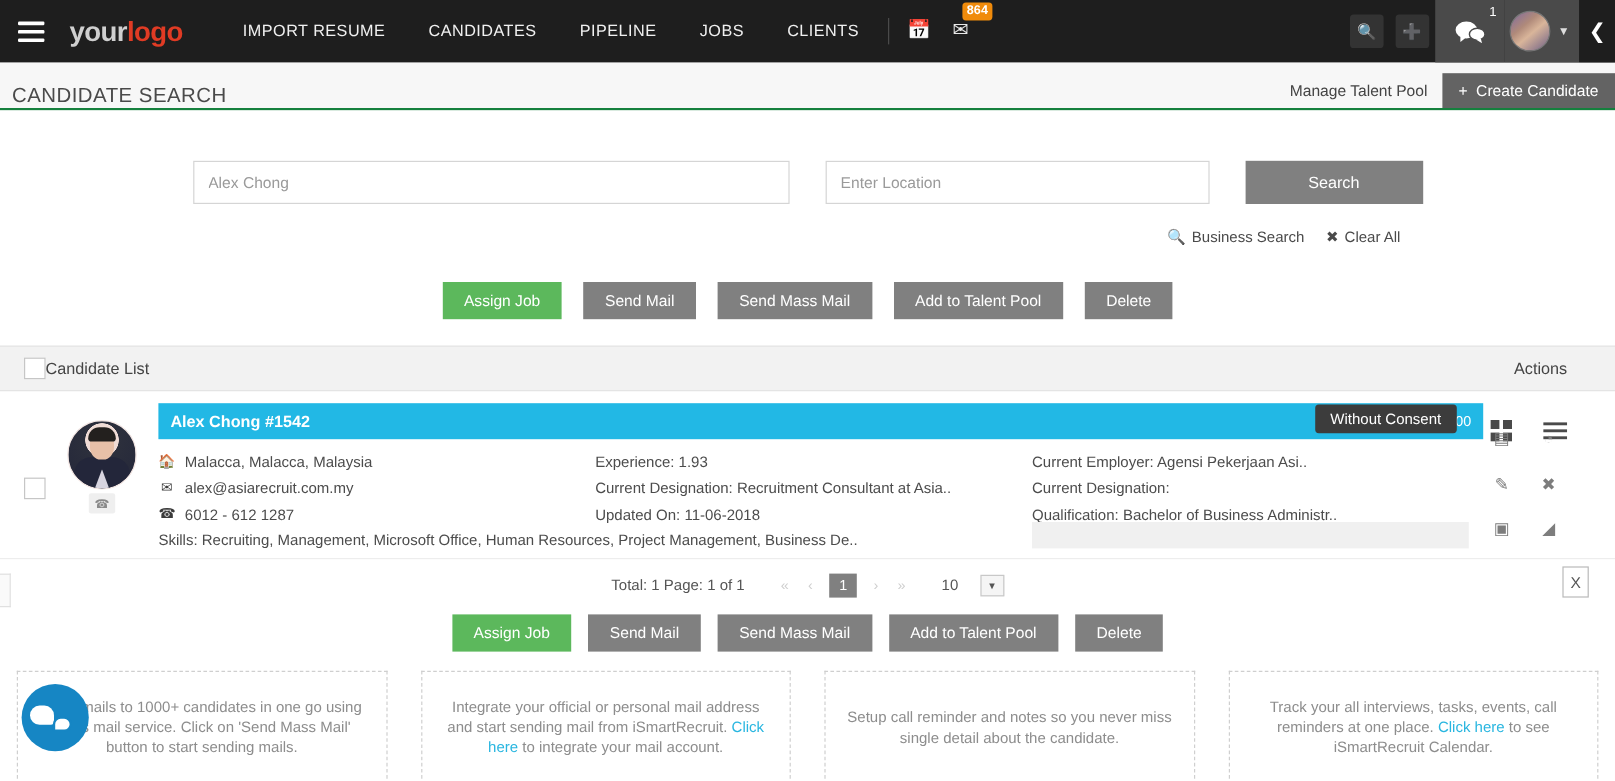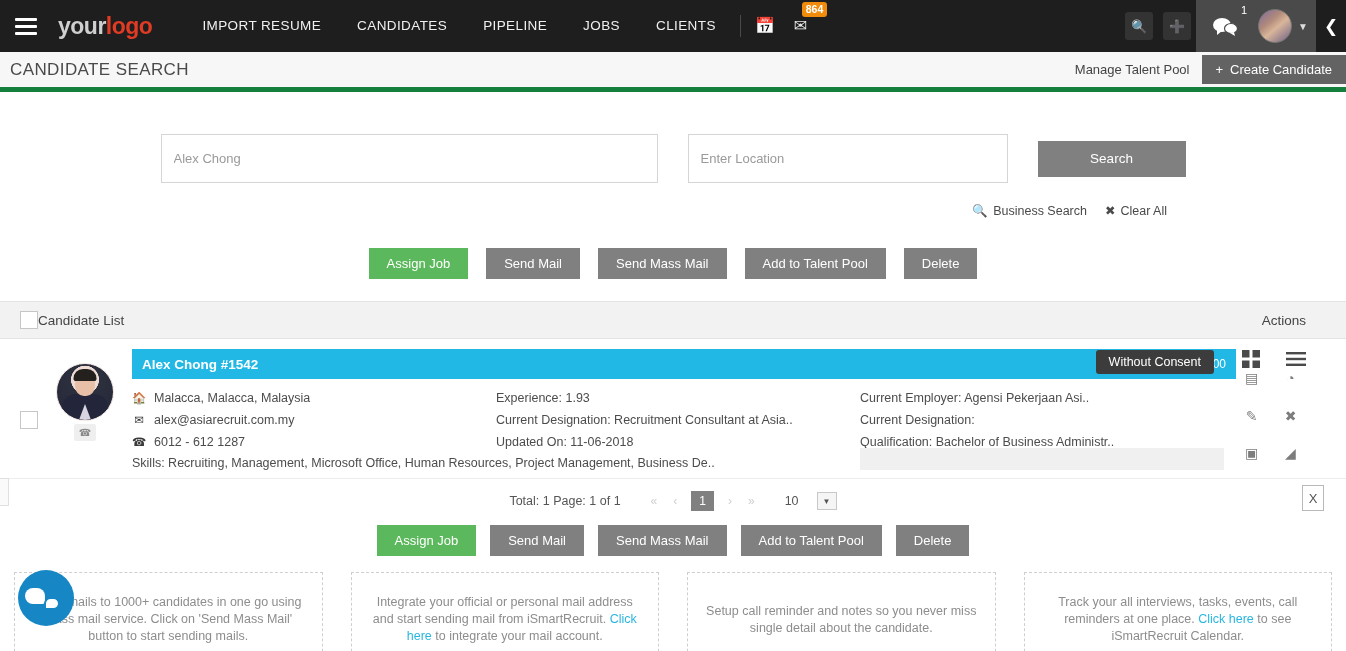--- a/index.html
+++ b/index.html
@@ -97,22 +97,22 @@
   .collapse-btn {
     width: 30px; height: 52px;
     display:flex; align-items:center; justify-content:center;
     color:#fff; font-size: 17px; background:#1e1e1e; cursor:pointer;
   }
 
   
   .titlebar {
     height: 40px;
     background: #f7f7f7;
-    border-bottom: 5px solid #15803d;
-    display: flex; align-items: center;
+    border-bottom: 2px solid #15803d;
+    display: flex; align-items: flex-end;
     padding: 0 0 0 10px;
   }
   .pagetitle {
     font-size: 17px; color: #4a4a4a; letter-spacing: 0.4px;
   }
   .title-actions { margin-left: auto; display: flex; align-items: center; }
   .link-plain {
     font-size: 13px; color: #444; padding: 0 12px; cursor: pointer;
     white-space: nowrap;
   }
@@ -125,21 +125,21 @@
   }
 
   
   .content { position: relative; background: #ffffff; }
   .searchrow {
     display: flex; align-items: center;
     padding: 42px 0 0 0;
     justify-content: center;
   }
   .inp {
-    height: 49px;
+    height: 36px;
     border: 1px solid #d5d5d5;
     background: #fff;
     font-size: 13px;
     color: #555;
     padding: 0 12px;
     font-family: "Liberation Sans", sans-serif;
     outline: none;
   }
   .inp::placeholder { color: #9a9a9a; }
   #kw { width: 497px; }

